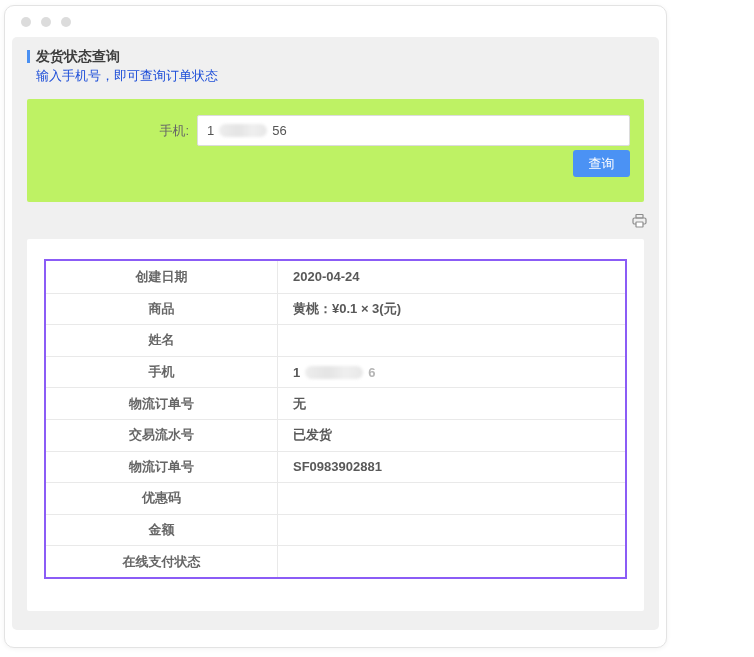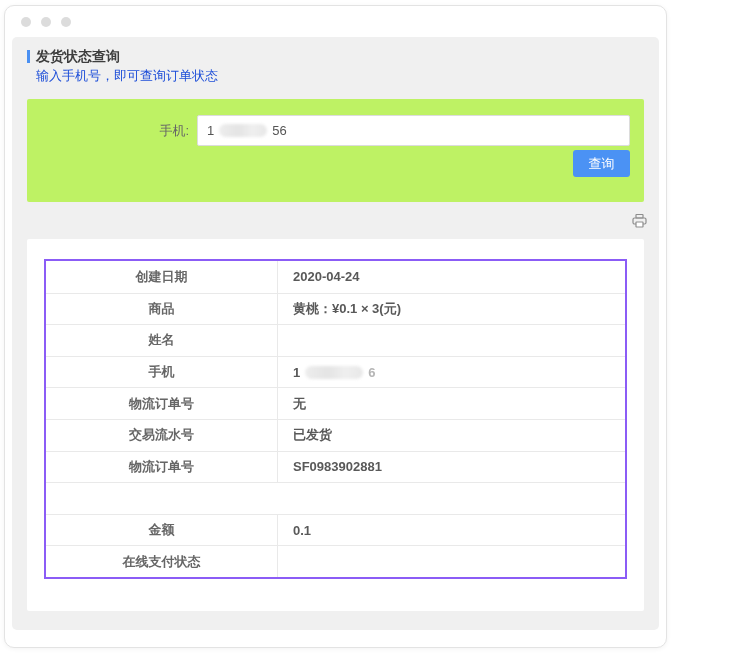--- a/index.html
+++ b/index.html
@@ -140,26 +140,26 @@
           <div class="tlabel">交易流水号</div>
           <div class="tvalue">已发货</div>
         </div>
 
         <div class="trow">
           <div class="tlabel">物流订单号</div>
           <div class="tvalue">SF0983902881</div>
         </div>
 
         <div class="trow">
+          <div class="tlabel">优惠码</div>
           <div class="tvalue"></div>
         </div>
 
         <div class="trow">
           <div class="tlabel">金额</div>
-          <div class="tvalue">0.1</div>
         </div>
 
         <div class="trow">
           <div class="tlabel">在线支付状态</div>
         </div>
 
       </div>
     </div>
 
   </div>

